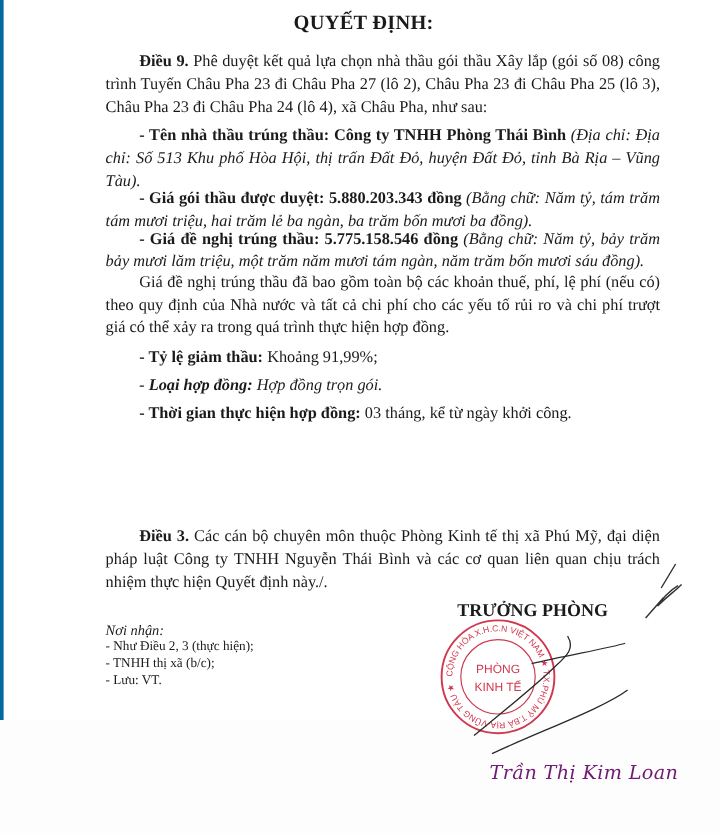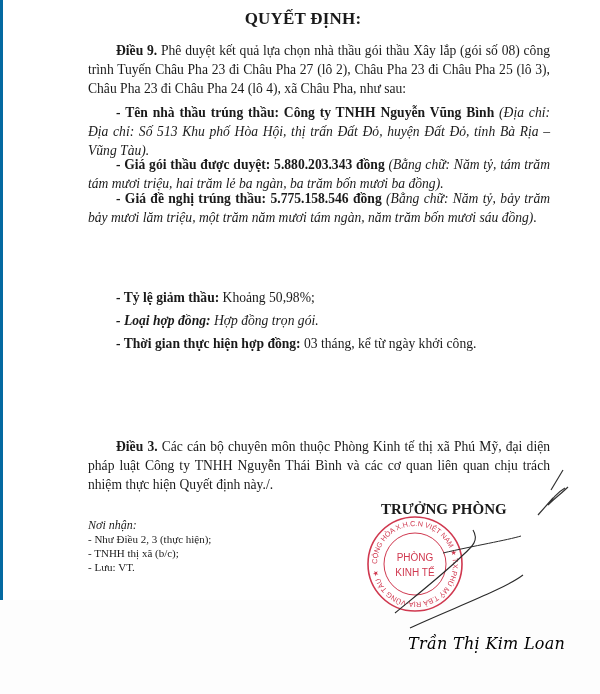--- a/index.html
+++ b/index.html
@@ -9,49 +9,50 @@
           border-left:3px solid #0369a1; box-sizing:border-box; }
   .title { position:absolute; top:9px; left:0; width:600px; text-align:center; font-weight:bold; font-size:17px; letter-spacing:0.2px; }
   .para { position:absolute; left:85px; width:462px; font-size:13.6px; line-height:19px; text-align:justify; }
   .indent { text-indent:28px; }
   .b { font-weight:bold; }
   .i { font-style:italic; }
   .sign-title { position:absolute; left:378px; top:501px; font-weight:bold; font-size:15px; }
   .recv { position:absolute; left:85px; top:518px; font-size:11px; line-height:14px; }
   .recv .h { font-weight:normal; font-style:italic; font-size:12px; }
   .stamp { position:absolute; left:362px; top:514px; width:100px; height:100px; }
-  .signer { position:absolute; left:405px; top:634px; color:#000000; font-style:italic; font-size:16px; font-family:"DejaVu Serif",serif; letter-spacing:0.3px; }
+  .signer { position:absolute; left:405px; top:634px; color:#701a75; font-style:italic; font-size:16px; font-family:"DejaVu Serif",serif; letter-spacing:0.3px; }
   .sig { position:absolute; left:0; top:0; width:600px; height:694px; pointer-events:none; }
 </style>
 </head>
 <body>
 
 <div class="page">
 
   <div class="title">QUYẾT ĐỊNH:</div>
 
   <div class="para indent" style="top:41px;">
     <span class="b">Điều 9.</span><span> Phê duyệt kết quả lựa chọn nhà thầu gói thầu Xây lắp (gói số 08) công trình Tuyến Châu Pha 23 đi Châu Pha 27 (lô 2), Châu Pha 23 đi Châu Pha 25 (lô 3), Châu Pha 23 đi Châu Pha 24 (lô 4), xã Châu Pha, như sau:</span>
   </div>
 
   <div class="para indent" style="top:103px;">
-    <span class="b">- Tên nhà thầu trúng thầu: Công ty TNHH Nguyễn Vũng Bình</span><span class="i"> (Địa chỉ: Địa chỉ: Số 513 Khu phố Hòa Hội, thị trấn Đất Đỏ, huyện Đất Đỏ, tỉnh Bà Rịa – Vũng Tàu).</span>
+    <span class="b">- Tên nhà thầu trúng thầu: Công ty TNHH Phòng Thái Bình</span><span class="i"> (Địa chỉ: Địa chỉ: Số 513 Khu phố Hòa Hội, thị trấn Đất Đỏ, huyện Đất Đỏ, tỉnh Bà Rịa – Vũng Tàu).</span>
   </div>
 
   <div class="para indent" style="top:155px;">
     <span class="b">- Giá gói thầu được duyệt: 5.880.203.343 đồng</span><span class="i"> (Bằng chữ: Năm tỷ, tám trăm tám mươi triệu, hai trăm lẻ ba ngàn, ba trăm bốn mươi ba đồng).</span>
   </div>
 
   <div class="para indent" style="top:189px;">
     <span class="b">- Giá đề nghị trúng thầu: 5.775.158.546 đồng</span><span class="i"> (Bằng chữ: Năm tỷ, bảy trăm bảy mươi lăm triệu, một trăm năm mươi tám ngàn, năm trăm bốn mươi sáu đồng).</span>
   </div>
 
+  <div class="para indent" style="top:225px;">Giá đề nghị trúng thầu đã bao gồm toàn bộ các khoản thuế, phí, lệ phí (nếu có) theo quy định của Nhà nước và tất cả chi phí cho các yếu tố rủi ro và chi phí trượt giá có thể xảy ra trong quá trình thực hiện hợp đồng.</div>
 
   <div class="para indent" style="top:288px;">
-    <span class="b">- Tỷ lệ giảm thầu:</span><span> Khoảng 50,98%;</span>
+    <span class="b">- Tỷ lệ giảm thầu:</span><span> Khoảng 91,99%;</span>
   </div>
 
   <div class="para indent" style="top:311px;font-style:italic;">
     <span class="b">- Loại hợp đồng:</span><span> Hợp đồng trọn gói.</span>
   </div>
 
   <div class="para indent" style="top:334px;">
     <span class="b">- Thời gian thực hiện hợp đồng:</span><span> 03 tháng, kể từ ngày khởi công.</span>
   </div>
 

